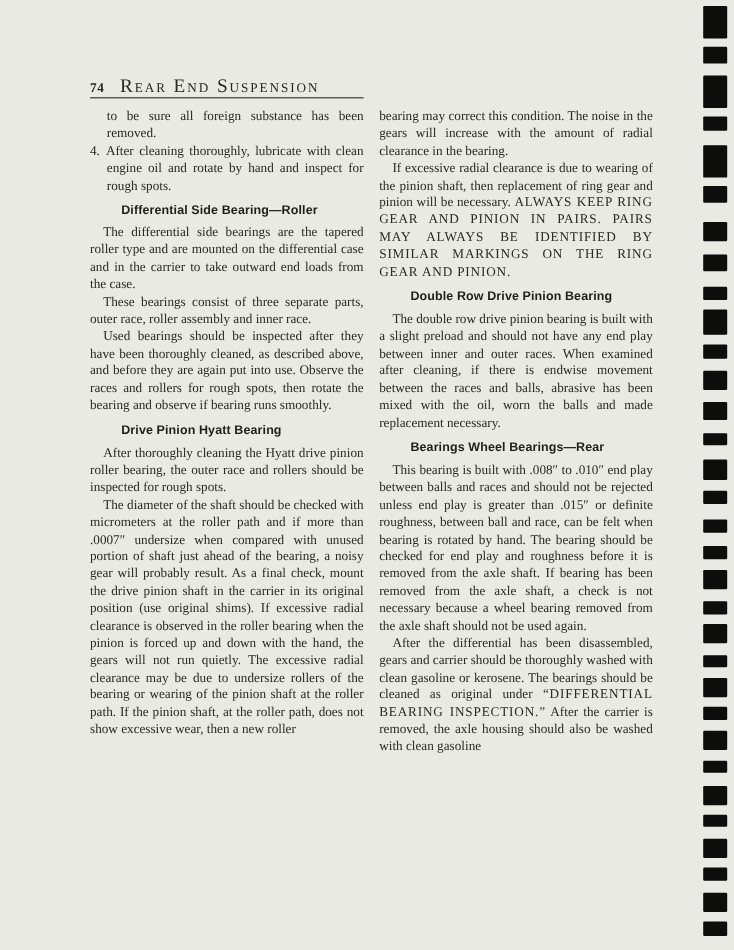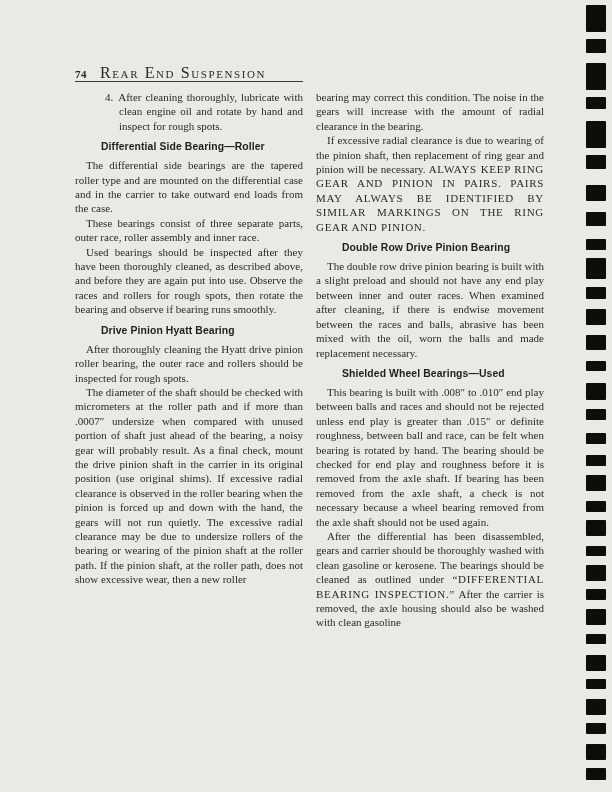--- a/index.html
+++ b/index.html
@@ -45,21 +45,21 @@
   }
   .col {
     width: 228px;
     font-size: 11px;
     line-height: 14.4px;
     text-align: justify;
   }
   .col p { margin: 0; }
   p.indent { text-indent: 11px; }
   p.cont { margin-left: 14px; }
-  p.li { padding-left: 14px; text-indent: -14px; margin-left: 30px; }
+  p.li { padding-left: 14px; text-indent: -14px; }
   .li .marker { margin-right: 5px; }
   h3.subhead {
     font-family: "Liberation Sans", "DejaVu Sans", sans-serif;
     font-size: 10.4px;
     font-weight: 700;
     line-height: 12.5px;
     color: #1f1f1a;
     text-align: left;
     margin: 8px 0 4.5px 0;
     letter-spacing: 0.1px;
@@ -83,43 +83,44 @@
 <div class="page">
 
   <div class="header">
     <span class="pagenum">74</span><span class="runtitle">Rear End Suspension</span>
   </div>
   <div class="rule"></div>
 
   <div class="columns">
 
     <div class="col">
+      <p class="cont">to be sure all foreign substance has been removed.</p>
       <p class="li"><span class="marker">4.</span><span>After cleaning thoroughly, lubricate with clean engine oil and rotate by hand and inspect for rough spots.</span></p>
 
       <h3 class="subhead">Differential Side Bearing—Roller</h3>
       <p class="indent">The differential side bearings are the tapered roller type and are mounted on the differential case and in the carrier to take outward end loads from the case.</p>
       <p class="indent">These bearings consist of three separate parts, outer race, roller assembly and inner race.</p>
       <p class="indent">Used bearings should be inspected after they have been thoroughly cleaned, as described above, and before they are again put into use. Observe the races and rollers for rough spots, then rotate the bearing and observe if bearing runs smoothly.</p>
 
       <h3 class="subhead">Drive Pinion Hyatt Bearing</h3>
       <p class="indent">After thoroughly cleaning the Hyatt drive pinion roller bearing, the outer race and rollers should be inspected for rough spots.</p>
       <p class="indent">The diameter of the shaft should be checked with micrometers at the roller path and if more than .0007″ undersize when compared with unused portion of shaft just ahead of the bearing, a noisy gear will probably result. As a final check, mount the drive pinion shaft in the carrier in its original position (use original shims). If excessive radial clearance is observed in the roller bearing when the pinion is forced up and down with the hand, the gears will not run quietly. The excessive radial clearance may be due to undersize rollers of the bearing or wearing of the pinion shaft at the roller path. If the pinion shaft, at the roller path, does not show excessive wear, then a new roller</p>
     </div>
 
     <div class="col">
       <p>bearing may correct this condition. The noise in the gears will increase with the amount of radial clearance in the bearing.</p>
       <p class="indent"><span>If excessive radial clearance is due to wearing of the pinion shaft, then replacement of ring gear and pinion will be necessary. </span><span class="caps">ALWAYS KEEP RING GEAR AND PINION IN PAIRS. PAIRS MAY ALWAYS BE IDENTIFIED BY SIMILAR MARKINGS ON THE RING GEAR AND PINION.</span></p>
 
       <h3 class="subhead">Double Row Drive Pinion Bearing</h3>
       <p class="indent">The double row drive pinion bearing is built with a slight preload and should not have any end play between inner and outer races. When examined after cleaning, if there is endwise movement between the races and balls, abrasive has been mixed with the oil, worn the balls and made replacement necessary.</p>
 
-      <h3 class="subhead">Shielded Wheel Bearings—Used</h3>
+      <h3 class="subhead">Bearings Wheel Bearings—Rear</h3>
       <p class="indent">This bearing is built with .008″ to .010″ end play between balls and races and should not be rejected unless end play is greater than .015″ or definite roughness, between ball and race, can be felt when bearing is rotated by hand. The bearing should be checked for end play and roughness before it is removed from the axle shaft. If bearing has been removed from the axle shaft, a check is not necessary because a wheel bearing removed from the axle shaft should not be used again.</p>
 
-      <p class="indent"><span>After the differential has been disassembled, gears and carrier should be thoroughly washed with clean gasoline or kerosene. The bearings should be cleaned as outlined under </span><span class="caps">“DIFFERENTIAL BEARING INSPECTION.”</span><span> After the carrier is removed, the axle housing should also be washed with clean gasoline</span></p>
+      <p class="indent"><span>After the differential has been disassembled, gears and carrier should be thoroughly washed with clean gasoline or kerosene. The bearings should be cleaned as original under </span><span class="caps">“DIFFERENTIAL BEARING INSPECTION.”</span><span> After the carrier is removed, the axle housing should also be washed with clean gasoline</span></p>
     </div>
 
   </div>
 
   <div class="edge">
       <div class="edge-mark" style="top: 5px; height: 27px; background: rgb(13, 13, 12);"></div>
       <div class="edge-mark" style="top: 39px; height: 14px; background: rgb(13, 13, 12);"></div>
       <div class="edge-mark" style="top: 63px; height: 27px; background: rgb(13, 13, 12);"></div>
       <div class="edge-mark" style="top: 97px; height: 12px; background: rgb(13, 13, 12);"></div>
       <div class="edge-mark" style="top: 121px; height: 27px; background: rgb(13, 13, 12);"></div>

